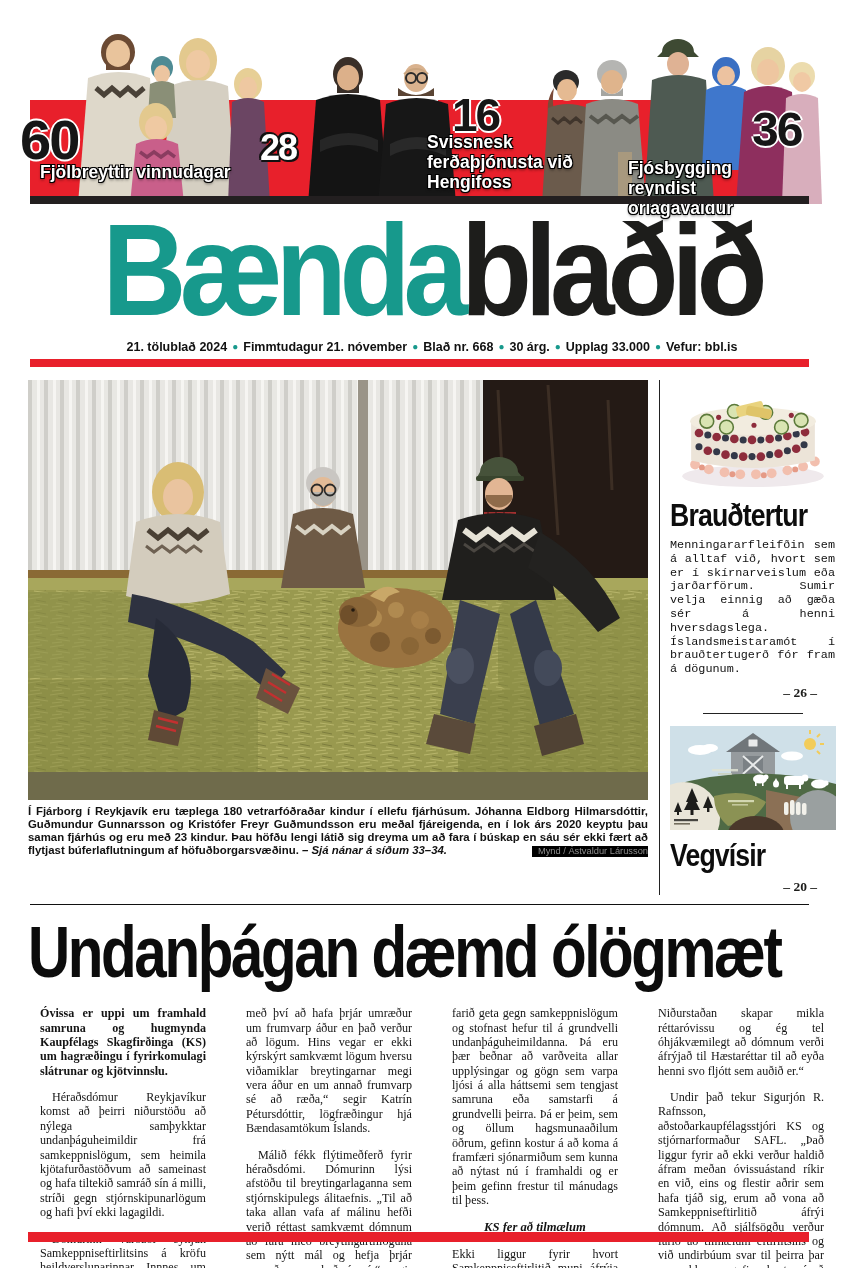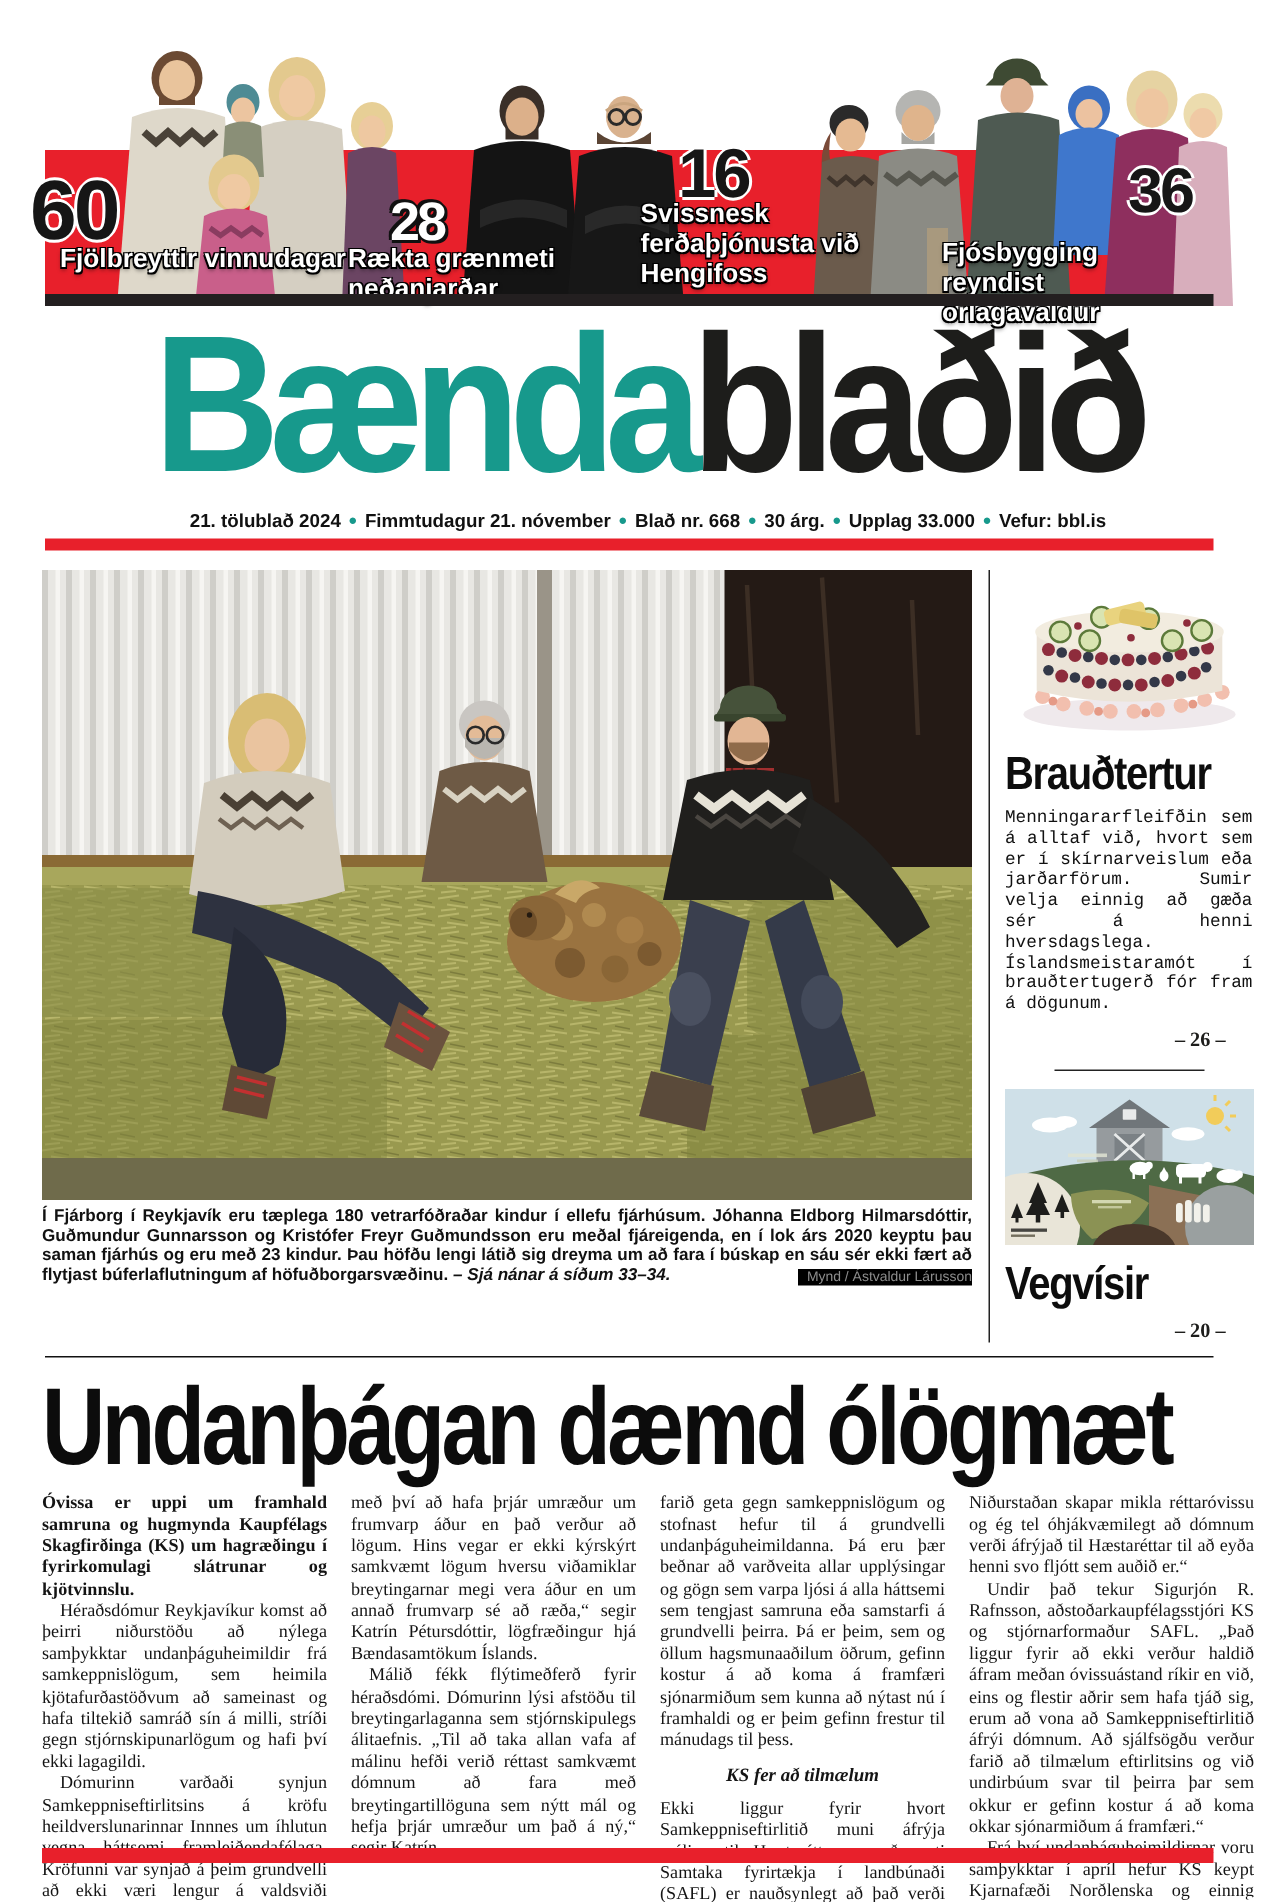--- a/index.html
+++ b/index.html
@@ -63,21 +63,21 @@
   .section-rule{margin-top:9px;margin-left:2px;width:779px;border-top:1.6px solid #111;}
 
   
   .headline{
     margin:13px 0 9px;font-weight:bold;font-size:73px;letter-spacing:-3px;line-height:.92;white-space:nowrap;
     transform:scaleX(.80);transform-origin:left;color:#0c0c0c;
   }
   .bodycols{display:flex;gap:16px;height:284px;overflow:hidden;
     font-family:"Liberation Serif",serif;font-size:12.1px;line-height:1.19;text-align:justify;color:#141414;}
   .bodycols .col{flex:1 1 0;}
-  .bodycols p{margin:0;}
+  .bodycols p{margin:12px;}
   .bodycols p.indent{text-indent:12px;}
   .lead{font-weight:bold;}
   .subhead{text-align:center;font-weight:bold;font-style:italic;font-size:12.6px;margin:9px 0 7px;}
 
   .bottom-red{position:absolute;left:28px;bottom:26px;width:781px;height:10px;background:var(--red);}
 </style>
 </head>
 <body>
 
 <div class="page">
@@ -147,24 +147,23 @@
         <ellipse cx="128" cy="42" rx="11" ry="13" fill="#eec6a0"></ellipse>
       <path d="M104 62 Q128 50 152 62 L160 174 L96 174 Z" fill="#8e2f5e"></path>
       <ellipse cx="162" cy="46" rx="13" ry="14" fill="#ecdcae"></ellipse>
         <ellipse cx="162" cy="52" rx="9" ry="10" fill="#f0c9a4"></ellipse>
       <path d="M146 68 Q162 60 178 68 L182 174 L142 174 Z" fill="#d8aebc"></path>
     </svg>
 
     <div class="t-num dark" style="left:-8px;top:112px;font-size:56px">60</div>
     <div class="t-num light" style="left:232px;top:130px;font-size:36px">28</div>
     <div class="t-num dark" style="left:424px;top:92px;font-size:46px">16</div>
-    <div class="t-num dark" style="left:724px;top:106px;font-size:42px">36</div>
+    <div class="t-num dark" style="left:724px;top:106px;font-size:48px">36</div>
 
     <div class="t-label" style="left:12px;top:162px;width:230px">Fjölbreyttir vinnudagar</div>
-    <div class="t-label" style="left:204px;top:162px;width:230px">Rækta grænmeti neðanjarðar</div>
     <div class="t-label" style="left:399px;top:132px;width:170px">Svissnesk ferðaþjónusta við Hengifoss</div>
     <div class="t-label" style="left:600px;top:158px;width:170px">Fjósbygging reyndist örlagavaldur</div>
 
     <div class="teaser-blackbar"></div>
   </div>
 
   <div class="masthead">
     <div class="masthead-title"><span class="t1">Bænda</span><span class="t2">blaðið</span></div>
   </div>
 

